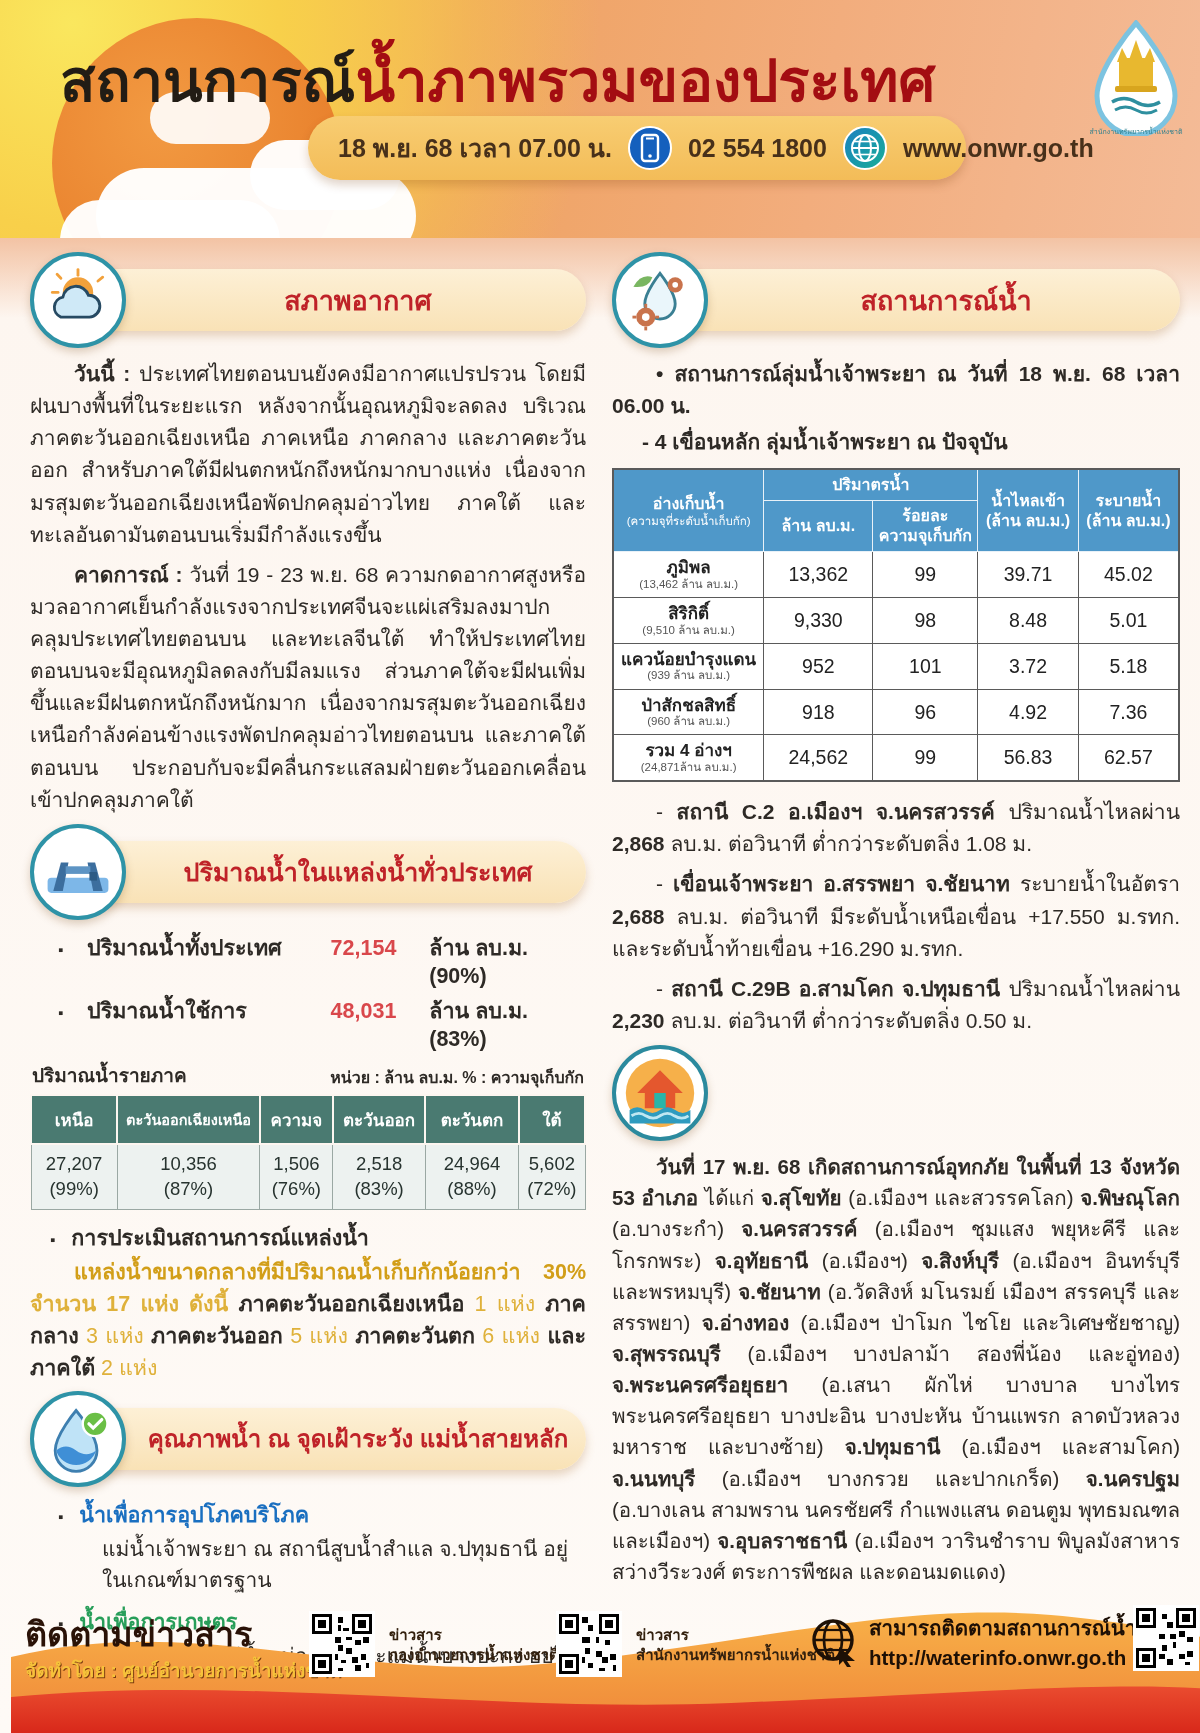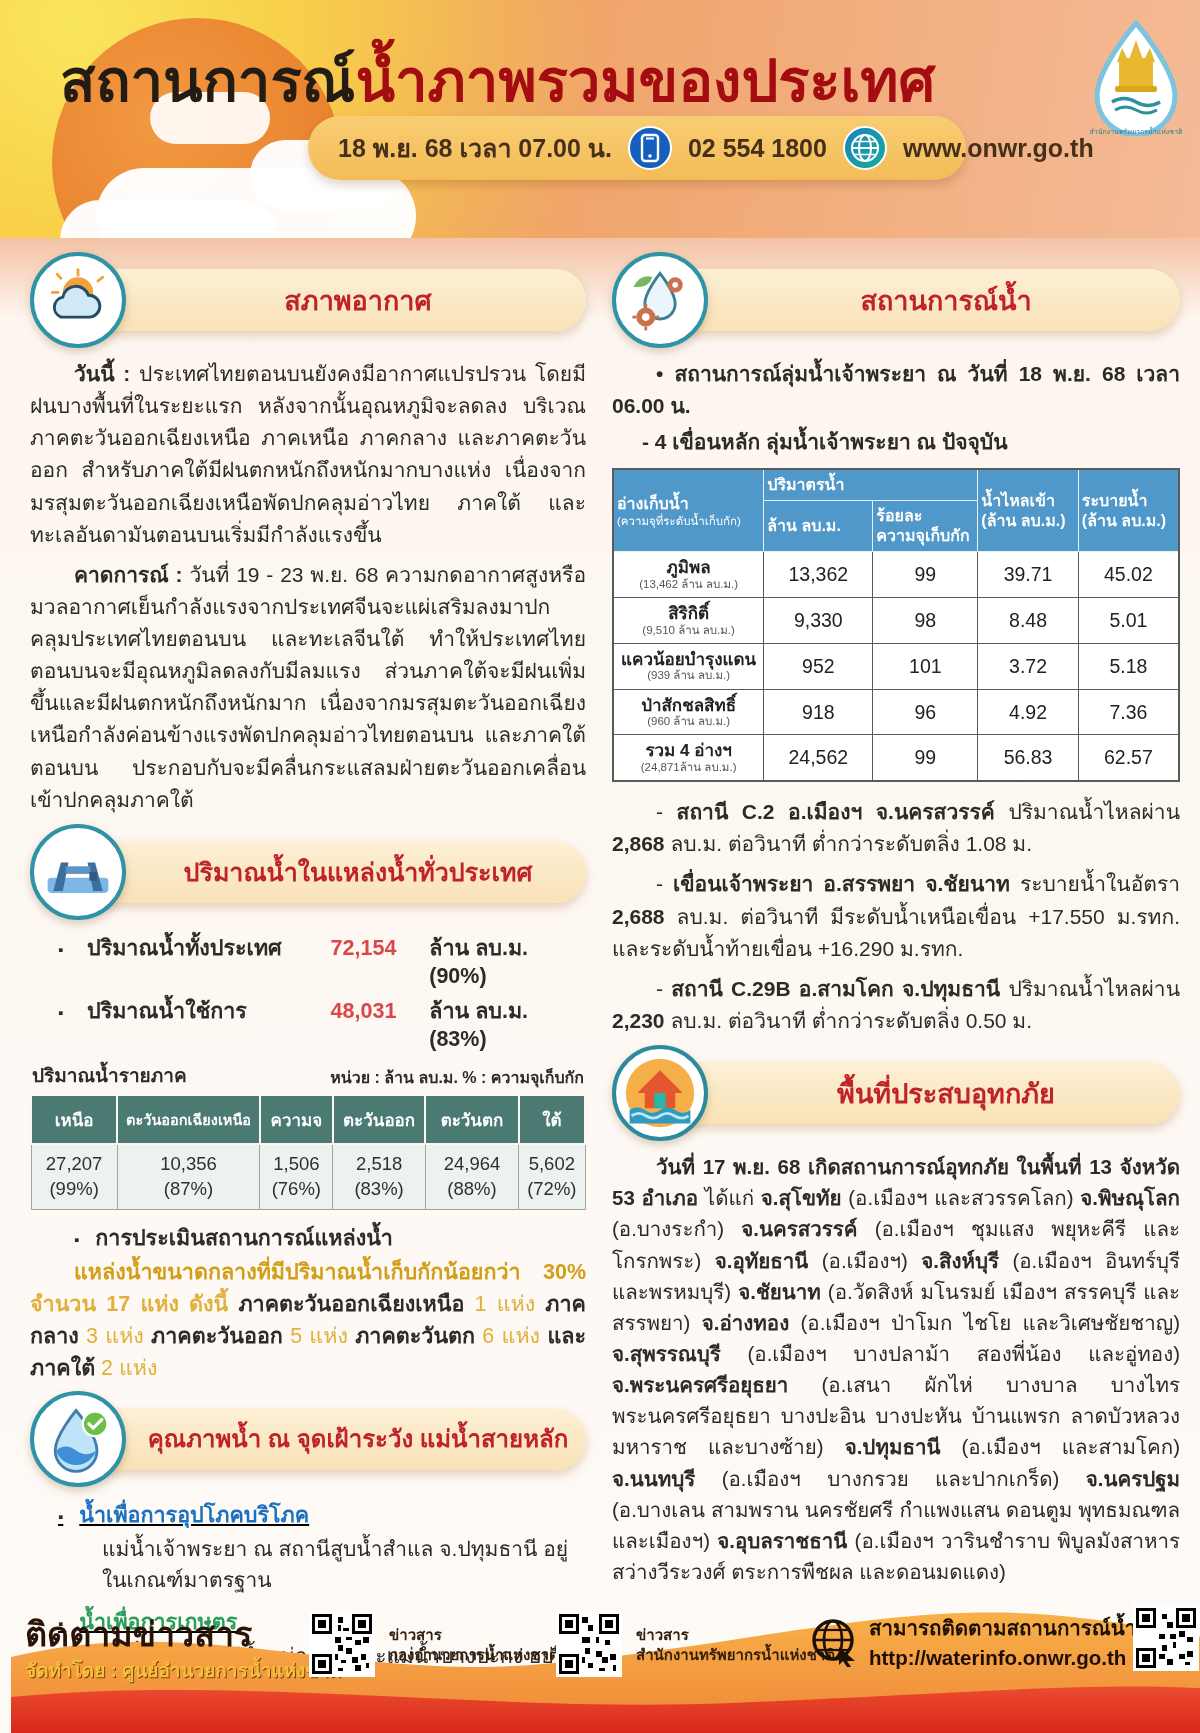--- a/index.html
+++ b/index.html
@@ -76,32 +76,32 @@
     background: #4a7a71; color: #fff; font-size: 17px; font-weight: 700;
     padding: 10px 4px; border: 2px solid #fdf6f0; text-align: center;
   }
   .region-table th.long { font-size: 14.5px; }
   .region-table td {
     background: #edf2f0; color: #27332f; font-size: 18.5px; text-align: center;
     padding: 7px 8px; border: 1px solid #9aa8a3; line-height: 1.35;
   }
   .region-table { border: 1px solid #9aa8a3; }
 
-  .assess-title { font-size: 21.5px; font-weight: 700; color: #2e2a26; margin: 10px 0 2px 44px; }
+  .assess-title { font-size: 21.5px; font-weight: 700; color: #2e2a26; margin: 10px 0 2px 20px; }
   .assess-title .b { font-size: 15px; margin-right: 16px; }
   .assess-para { font-size: 21.5px; line-height: 1.5; text-indent: 44px; text-align: justify; color: #2e2a26; margin-bottom: 6px; }
 
-  .q-item { font-size: 21.5px; font-weight: 700; margin: 8px 0 2px 28px; text-decoration: underline; }
+  .q-item { font-size: 21.5px; font-weight: 700; margin: 8px 0 2px 28px; }
   .q-item .b { color: #2e2a26; font-size: 15px; margin-right: 16px; }
   .q-text { font-size: 21px; line-height: 1.5; color: #2e2a26; margin-left: 72px; }
 
   
   .dam-table { border: 2px solid #5a5a5a; margin: 10px 0 14px 0; }
   .dam-table th {
-    background: #4f98c9; color: #fff; font-weight: 700; text-align: left;
+    background: #4f98c9; color: #fff; font-weight: 700; text-align: center;
     border: 1px solid #e8f1f8; padding: 5px 3px; font-size: 16px; line-height: 1.25;
   }
   .dam-table th .sub { font-size: 11.5px; font-weight: 400; display: block; }
   .dam-table td { border: 1px solid #5a5a5a; background: #fff; text-align: center; padding: 6px 3px; font-size: 19.5px; color: #222; }
   .dam-table td.name { font-size: 17px; font-weight: 700; line-height: 1.15; }
   .dam-table td.name .cap { display: block; font-size: 11.5px; font-weight: 400; color: #555; }
 
   
   .flood-para { font-size: 20.5px; line-height: 1.52; }
 
@@ -367,21 +367,20 @@
     <div class="sec">
       <div class="sec-icon" style="border-color:#2b8a9e; background:#fff;">
         <svg viewBox="0 0 80 80" width="76" height="76">
           <circle cx="40" cy="40" r="36" fill="#f6b04a"></circle>
           <polygon points="40,16 16,40 24,40 24,56 56,56 56,40 64,40" fill="#e4572e"></polygon>
           <rect x="34" y="40" width="12" height="16" fill="#29b5a8"></rect>
           <path d="M8 58 q8 -6 16 0 q8 6 16 0 q8 -6 16 0 q8 6 16 0 l0 14 l-64 0 Z" fill="#2e9bbf"></path>
           <path d="M10 64 q8 -5 15 0 q8 5 15 0 q8 -5 15 0 q8 5 15 0" fill="none" stroke="#bfe7f2" stroke-width="3"></path>
         </svg>
       </div>
-      <div class="sec-pill">พื้นที่ประสบอุทกภัย</div>
     </div>
 
     <p class="para flood-para"><span class="seg-b">วันที่ 17 พ.ย. 68 เกิดสถานการณ์อุทกภัย ในพื้นที่ 13 จังหวัด 53 อำเภอ </span><span>ได้แก่ </span><span class="seg-b">จ.สุโขทัย </span><span>(อ.เมืองฯ และสวรรคโลก) </span><span class="seg-b">จ.พิษณุโลก </span><span>(อ.บางระกำ) </span><span class="seg-b">จ.นครสวรรค์ </span><span>(อ.เมืองฯ ชุมแสง พยุหะคีรี และโกรกพระ) </span><span class="seg-b">จ.อุทัยธานี </span><span>(อ.เมืองฯ) </span><span class="seg-b">จ.สิงห์บุรี </span><span>(อ.เมืองฯ อินทร์บุรี และพรหมบุรี) </span><span class="seg-b">จ.ชัยนาท </span><span>(อ.วัดสิงห์ มโนรมย์ เมืองฯ สรรคบุรี และสรรพยา) </span><span class="seg-b">จ.อ่างทอง </span><span>(อ.เมืองฯ ป่าโมก ไชโย และวิเศษชัยชาญ) </span><span class="seg-b">จ.สุพรรณบุรี </span><span>(อ.เมืองฯ บางปลาม้า สองพี่น้อง และอู่ทอง) </span><span class="seg-b">จ.พระนครศรีอยุธยา </span><span>(อ.เสนา ผักไห่ บางบาล บางไทร พระนครศรีอยุธยา บางปะอิน บางปะหัน บ้านแพรก ลาดบัวหลวง มหาราช และบางซ้าย) </span><span class="seg-b">จ.ปทุมธานี </span><span>(อ.เมืองฯ และสามโคก) </span><span class="seg-b">จ.นนทบุรี </span><span>(อ.เมืองฯ บางกรวย และปากเกร็ด) </span><span class="seg-b">จ.นครปฐม </span><span>(อ.บางเลน สามพราน นครชัยศรี กำแพงแสน ดอนตูม พุทธมณฑล และเมืองฯ) </span><span class="seg-b">จ.อุบลราชธานี </span><span>(อ.เมืองฯ วารินชำราบ พิบูลมังสาหาร สว่างวีระวงศ์ ตระการพืชผล และดอนมดแดง)</span></p>
   </div>
 
   <div class="footer">
     <svg class="waves" viewBox="0 0 1200 172" preserveAspectRatio="none">
       <defs>
         <linearGradient id="og" x1="0" y1="0" x2="0" y2="1">
           <stop offset="0" stop-color="#f8b148"></stop>

